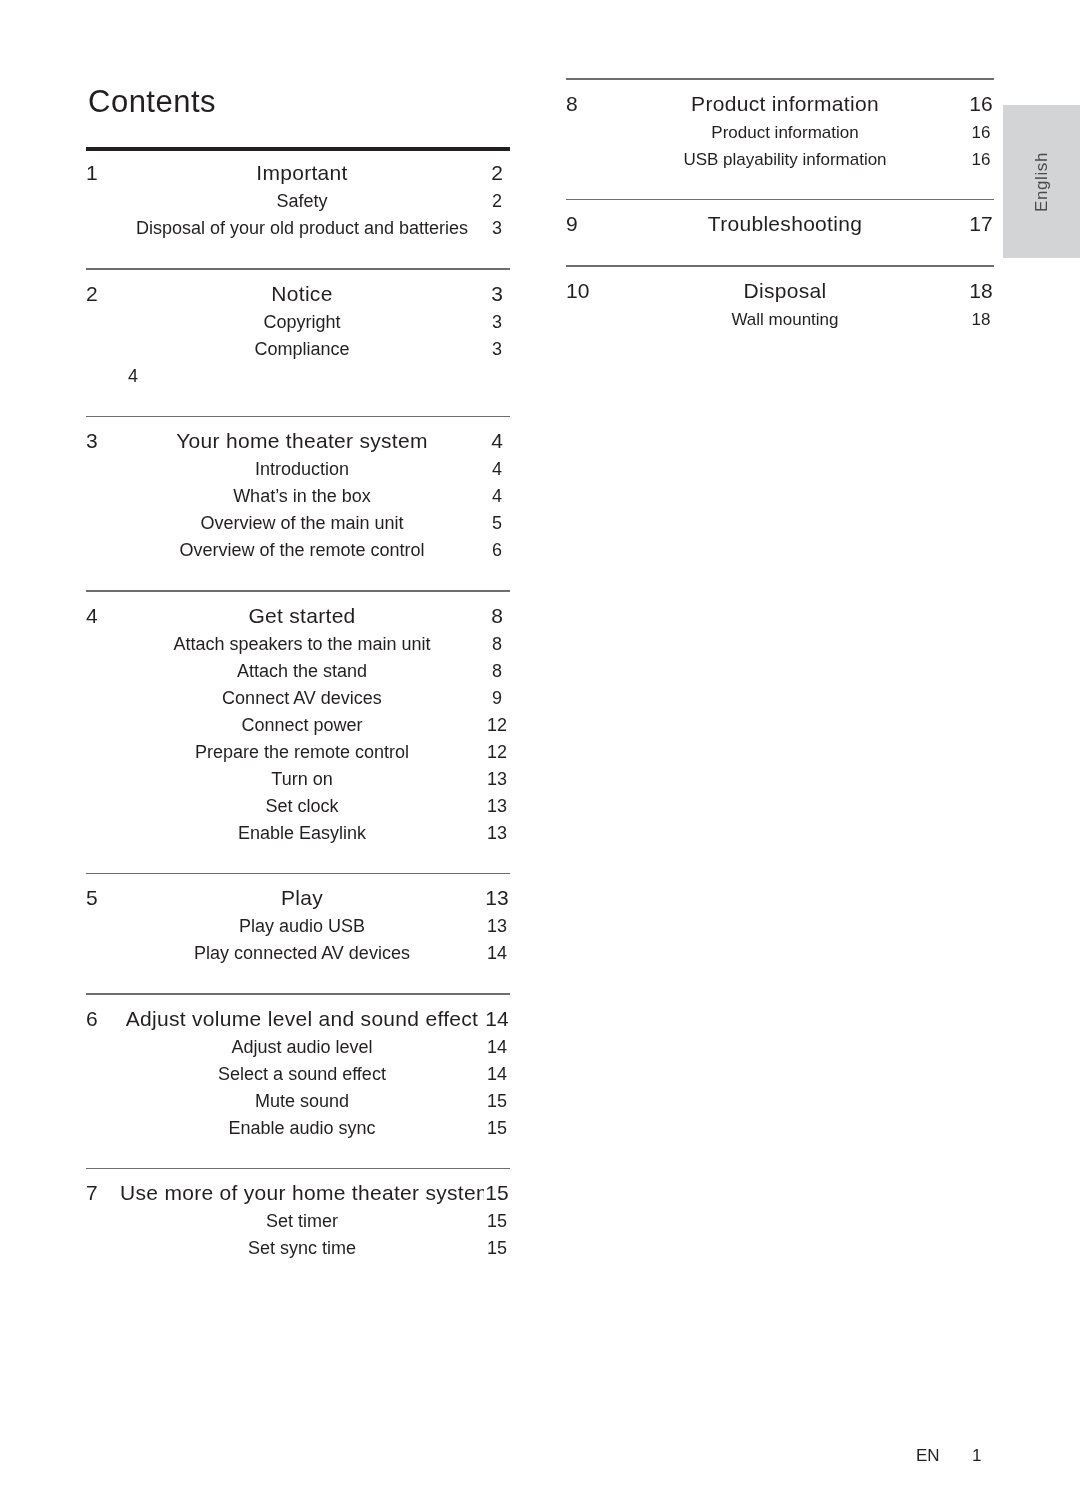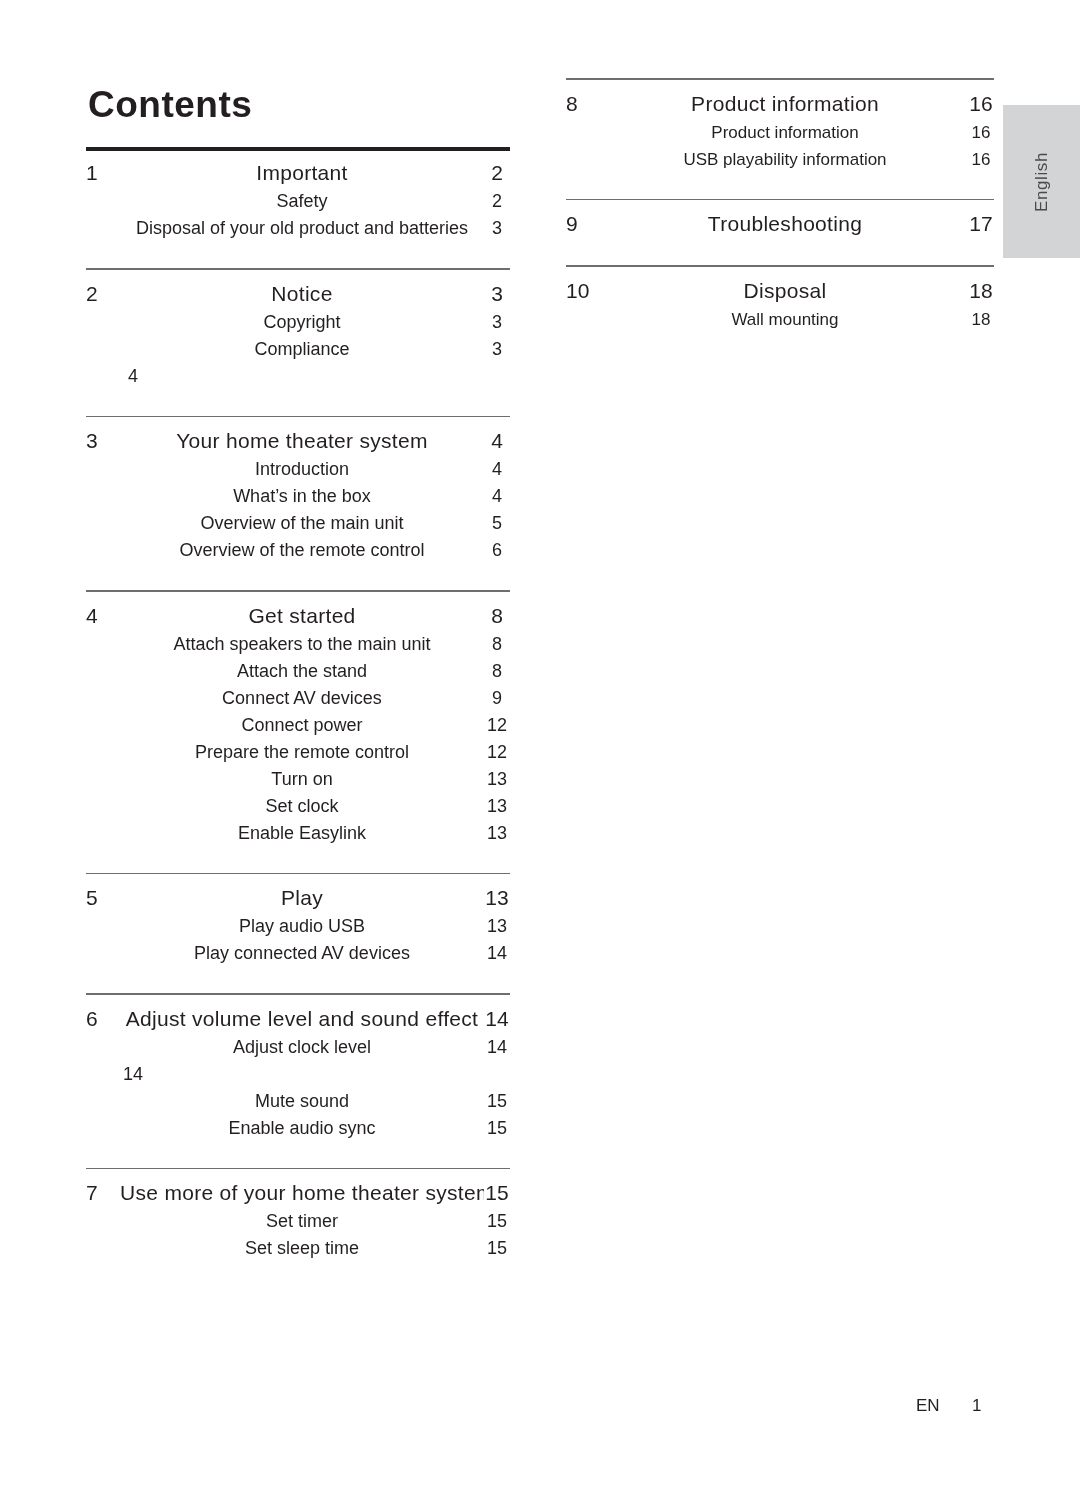--- a/index.html
+++ b/index.html
@@ -35,22 +35,22 @@
     font-size: 17px;
     letter-spacing: 0.6px;
     color: #4a4a4c;
   }
 
   
   .page-title {
     position: absolute;
     left: 88px;
     top: 86px;
-    font-size: 37px;
-    font-weight: bold;
+    font-size: 31px;
+    font-weight: normal;
     letter-spacing: 0.5px;
     color: #231f20;
     margin: 0;
     line-height: 1.05;
   }
 
   
   .col {
     position: absolute;
     top: 0;
@@ -126,21 +126,21 @@
   .col-right .toc-row.level2 { font-size: 17px; line-height: 27px; color: #231f20; }
   .col-right .toc-row.level2 .toc-num  { width: 36px; }
   .col-right .toc-row.level2 .toc-page { width: 26px; }
 
   .level1 .toc-title { letter-spacing: 0.3px; }
 
   
   .footer {
     position: absolute;
     left: 0;
-    top: 1396px;
+    top: 1446px;
     width: 1080px;
     height: 24px;
   }
   .footer .footer-lang {
     position: absolute;
     left: 916px;
     top: 0;
     font-size: 17px;
     color: #231f20;
   }
@@ -309,25 +309,26 @@
         <div class="spacer-before-rule"></div>
         <div class="rule-thin"></div>
         <div class="spacer-after-rule"></div>
         <div class="toc-row level1">
           <span class="toc-num">6</span>
           <span class="toc-title">Adjust volume level and sound effect</span>
           <span class="toc-page">14</span>
         </div>
         <div class="toc-row level2">
           <span class="toc-num"></span>
-          <span class="toc-title">Adjust clock level</span>
+          <span class="toc-title">Adjust audio level</span>
           <span class="toc-page">14</span>
         </div>
         <div class="toc-row level2">
           <span class="toc-num"></span>
+          <span class="toc-title">Select a sound effect</span>
           <span class="toc-page">14</span>
         </div>
         <div class="toc-row level2">
           <span class="toc-num"></span>
           <span class="toc-title">Mute sound</span>
           <span class="toc-page">15</span>
         </div>
         <div class="toc-row level2">
           <span class="toc-num"></span>
           <span class="toc-title">Enable audio sync</span>
@@ -343,21 +344,21 @@
           <span class="toc-title">Use more of your home theater system</span>
           <span class="toc-page">15</span>
         </div>
         <div class="toc-row level2">
           <span class="toc-num"></span>
           <span class="toc-title">Set timer</span>
           <span class="toc-page">15</span>
         </div>
         <div class="toc-row level2">
           <span class="toc-num"></span>
-          <span class="toc-title">Set sleep time</span>
+          <span class="toc-title">Set sync time</span>
           <span class="toc-page">15</span>
         </div>
       </div>
     </div>
 </div>
 
 <div class="col col-right">
   <div id="right-sections">
       <div class="section">
         <div class="rule-thin"></div>

